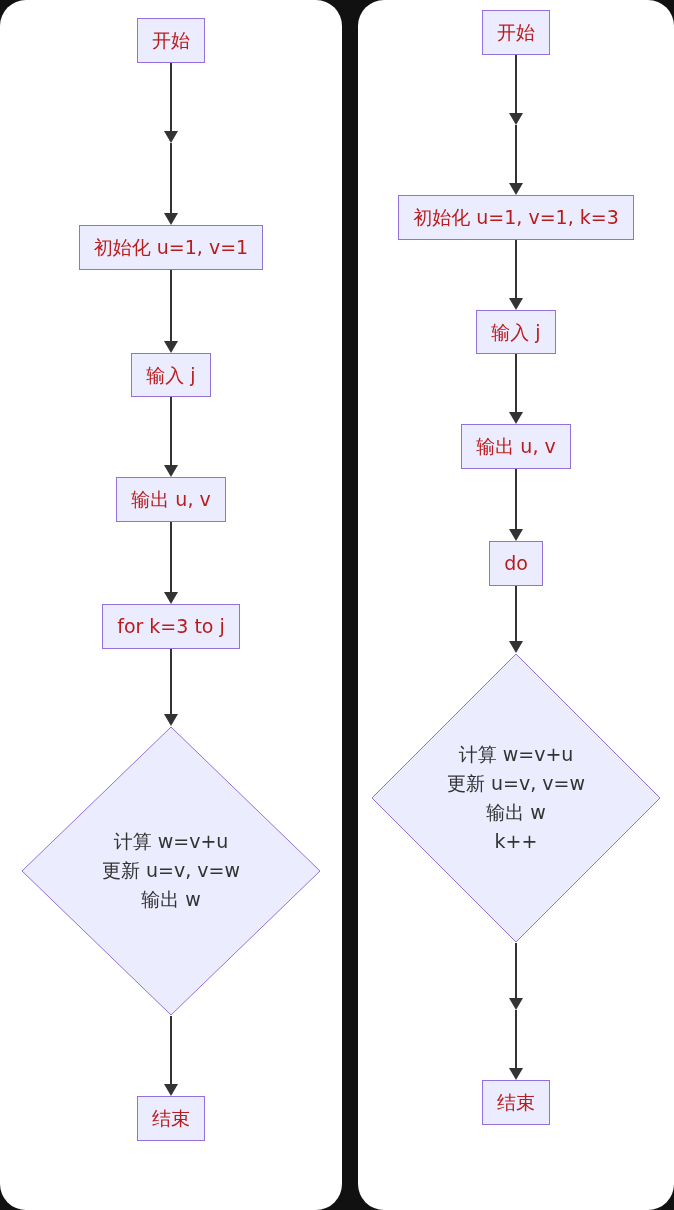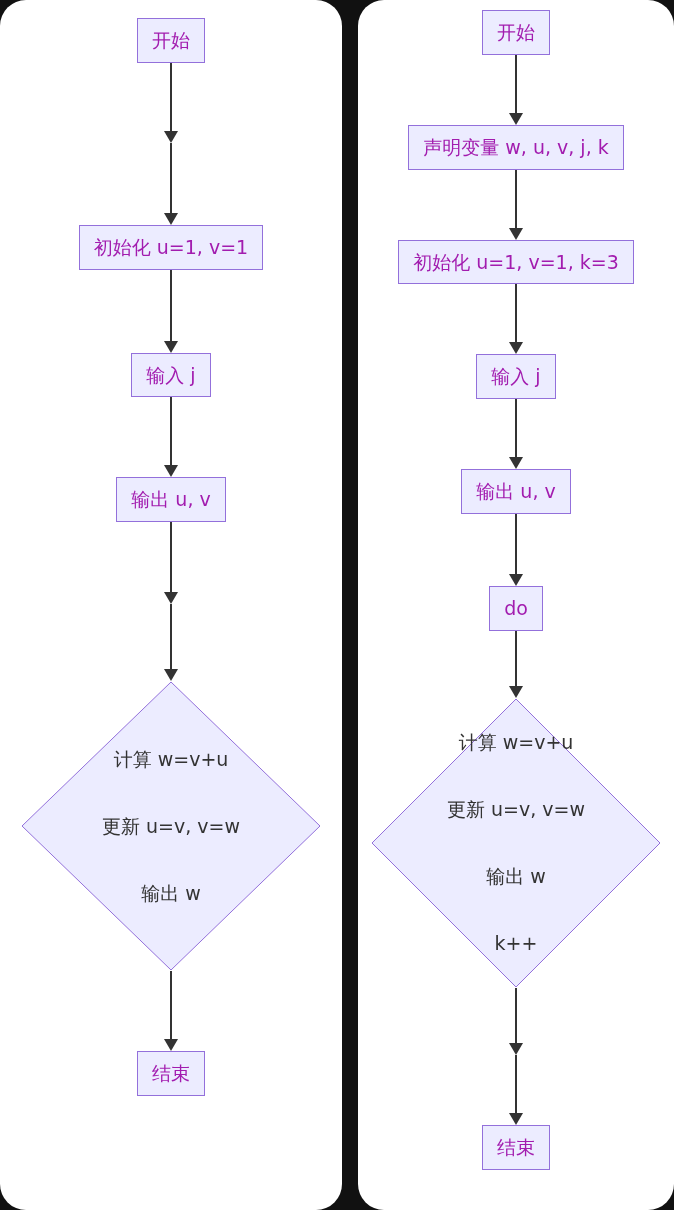--- a/index.html
+++ b/index.html
@@ -19,21 +19,21 @@
     flex-direction: column;
     align-items: center;
     overflow: hidden;
   }
   .panel-left  { width: 342px; padding-top: 18px; }
   .panel-right { width: 316px; padding-top: 10px; }
 
   .node {
     background: #ECECFF;
     border: 1px solid #9370DB;
-    color: #a21caf;
+    color: #b91c1c;
     font-size: 19px;
     line-height: 1.2;
     padding: 10px 14px;
     text-align: right;
     white-space: nowrap;
     flex: 0 0 auto;
   }
 
   .arrow {
     display: flex;
@@ -58,21 +58,20 @@
     position: absolute;
     inset: 0;
     display: flex;
     flex-direction: column;
     align-items: center;
     justify-content: center;
     color: #333333;
     font-size: 19px;
     line-height: 29px;
     text-align: center;
-    gap: 38px;
   }
 </style>
 </head>
 <body>
 
 <div class="panel panel-left">
 
   <div class="node">开始</div>
 
   <div class="arrow" style="height:80px">
@@ -100,20 +99,21 @@
     <div class="head"></div>
   </div>
 
   <div class="node">输出 u, v</div>
 
   <div class="arrow" style="height:82px">
     <div class="line"></div>
     <div class="head"></div>
   </div>
 
+  <div class="node">for k=3 to j</div>
 
   <div class="arrow" style="height:77px">
     <div class="line"></div>
     <div class="head"></div>
   </div>
 
   <div class="diamond-wrap">
     <svg width="300" height="290" viewBox="0 0 300 290">
       <polygon points="150,1 299,145 150,289 1,145" fill="#ECECFF" stroke="#9370DB" stroke-width="1"></polygon>
     </svg>
@@ -135,21 +135,20 @@
 
 <div class="panel panel-right">
 
   <div class="node">开始</div>
 
   <div class="arrow" style="height:70px">
     <div class="line"></div>
     <div class="head"></div>
   </div>
 
-  <div class="node">声明变量 w, u, v, j, k</div>
 
   <div class="arrow" style="height:70px">
     <div class="line"></div>
     <div class="head"></div>
   </div>
 
   <div class="node">初始化 u=1, v=1, k=3</div>
 
   <div class="arrow" style="height:70px">
     <div class="line"></div>

